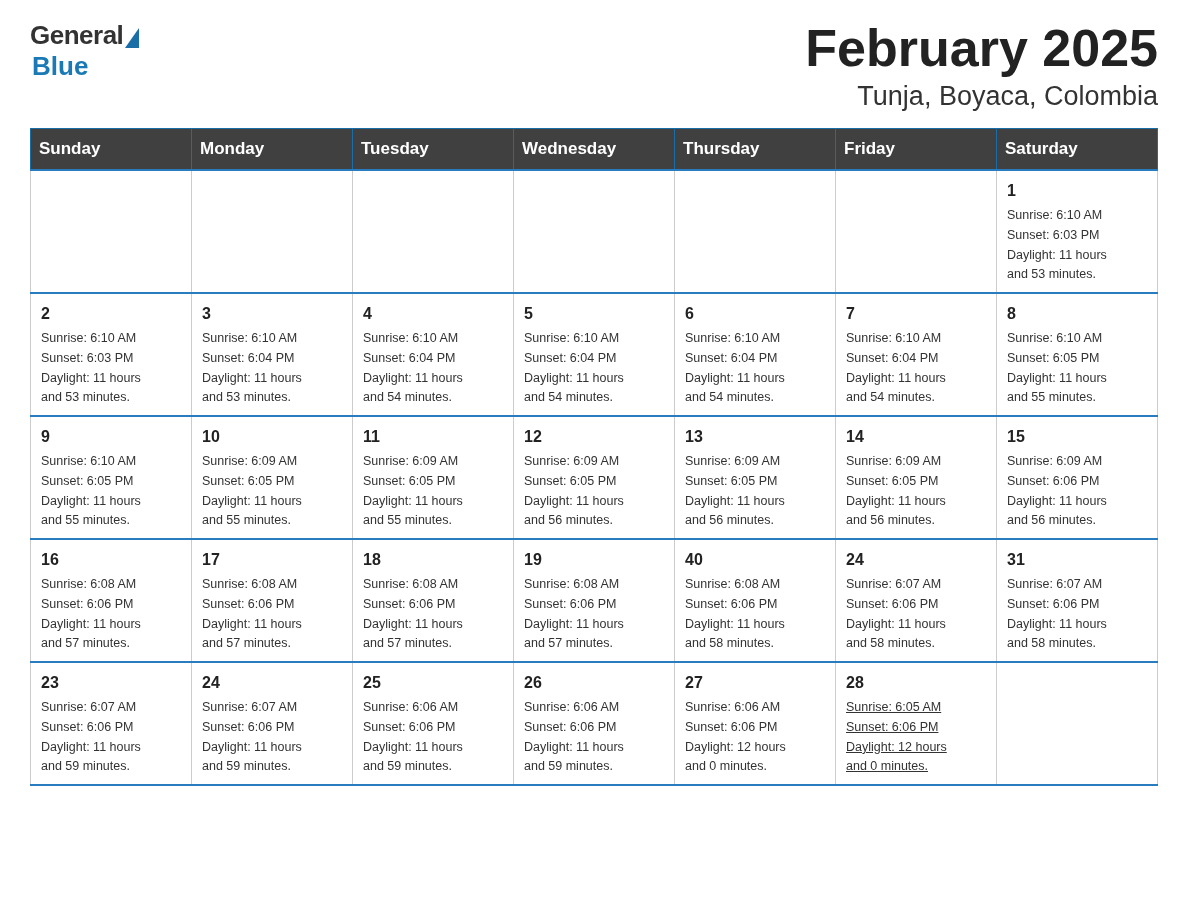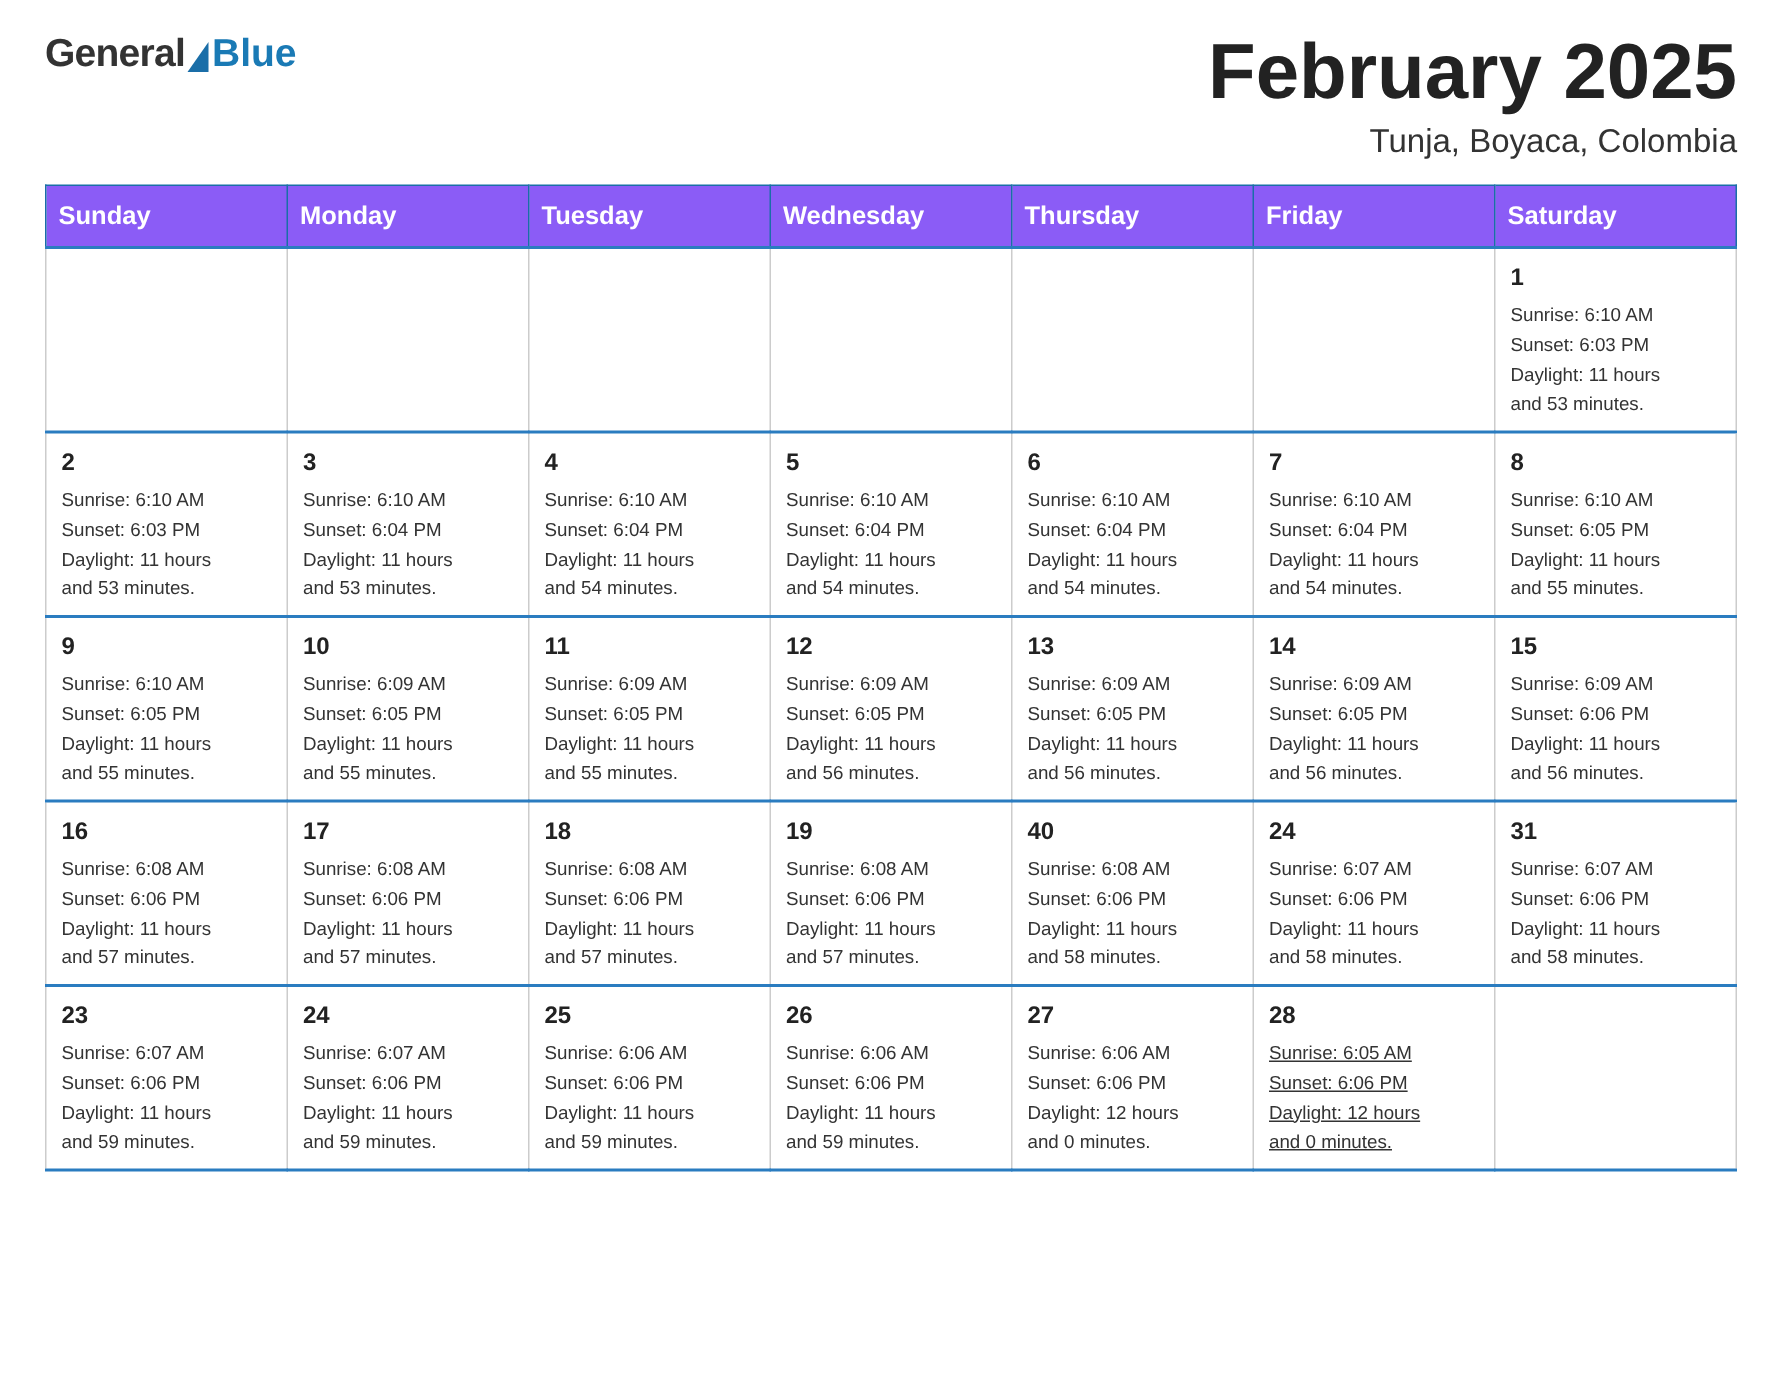--- a/index.html
+++ b/index.html
@@ -12,21 +12,21 @@
       padding: 20px 30px;
     }
     .header {
       display: flex;
       justify-content: space-between;
       align-items: flex-start;
       margin-bottom: 16px;
     }
     .logo {
       display: flex;
-      flex-direction: row;
+      flex-direction: column;
       align-items: flex-start;
     }
     .logo-top {
       display: flex;
       align-items: center;
     }
     .logo-general {
       font-size: 26px;
       font-weight: bold;
       color: #333;
@@ -50,31 +50,31 @@
     .title-area {
       text-align: right;
     }
     .month-title {
       font-size: 52px;
       font-weight: bold;
       color: #222;
       line-height: 1.1;
     }
     .location-title {
-      font-size: 22px;
+      font-size: 27px;
       color: #333;
       margin-top: 4px;
     }
     .calendar {
       width: 100%;
       border-collapse: collapse;
       border: 1px solid #aaa;
     }
     .calendar th {
-      background-color: #8b5cf6;
+      background-color: #404040;
       color: #fff;
       font-size: 17px;
       font-weight: bold;
       padding: 10px 8px;
       text-align: left;
       border: 1px solid #1a6ea8;
     }
     .calendar td {
       vertical-align: top;
       padding: 8px 10px;

